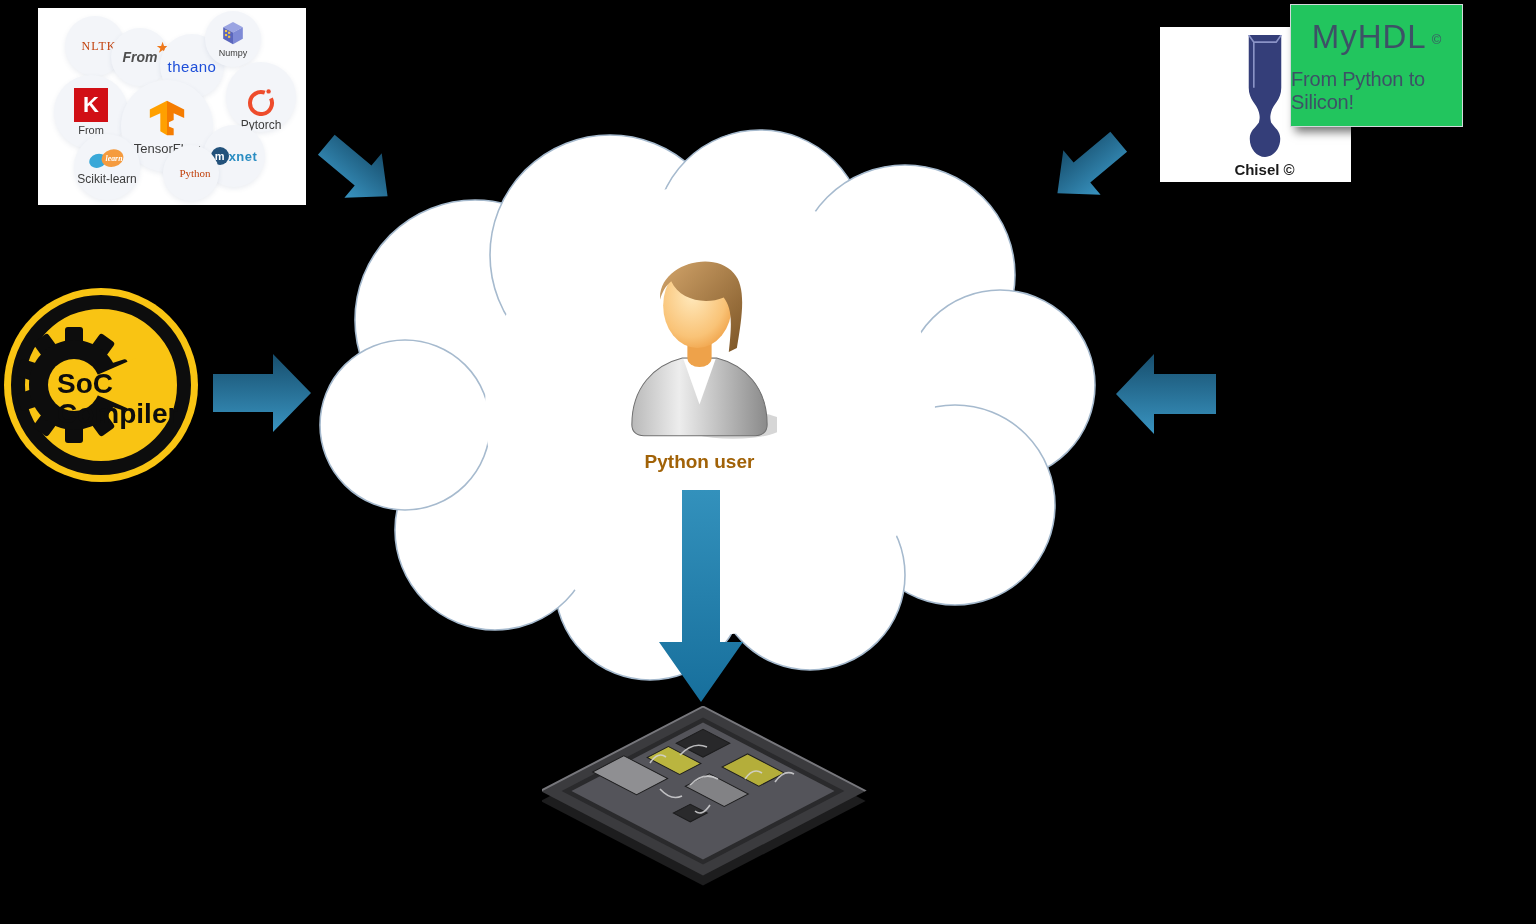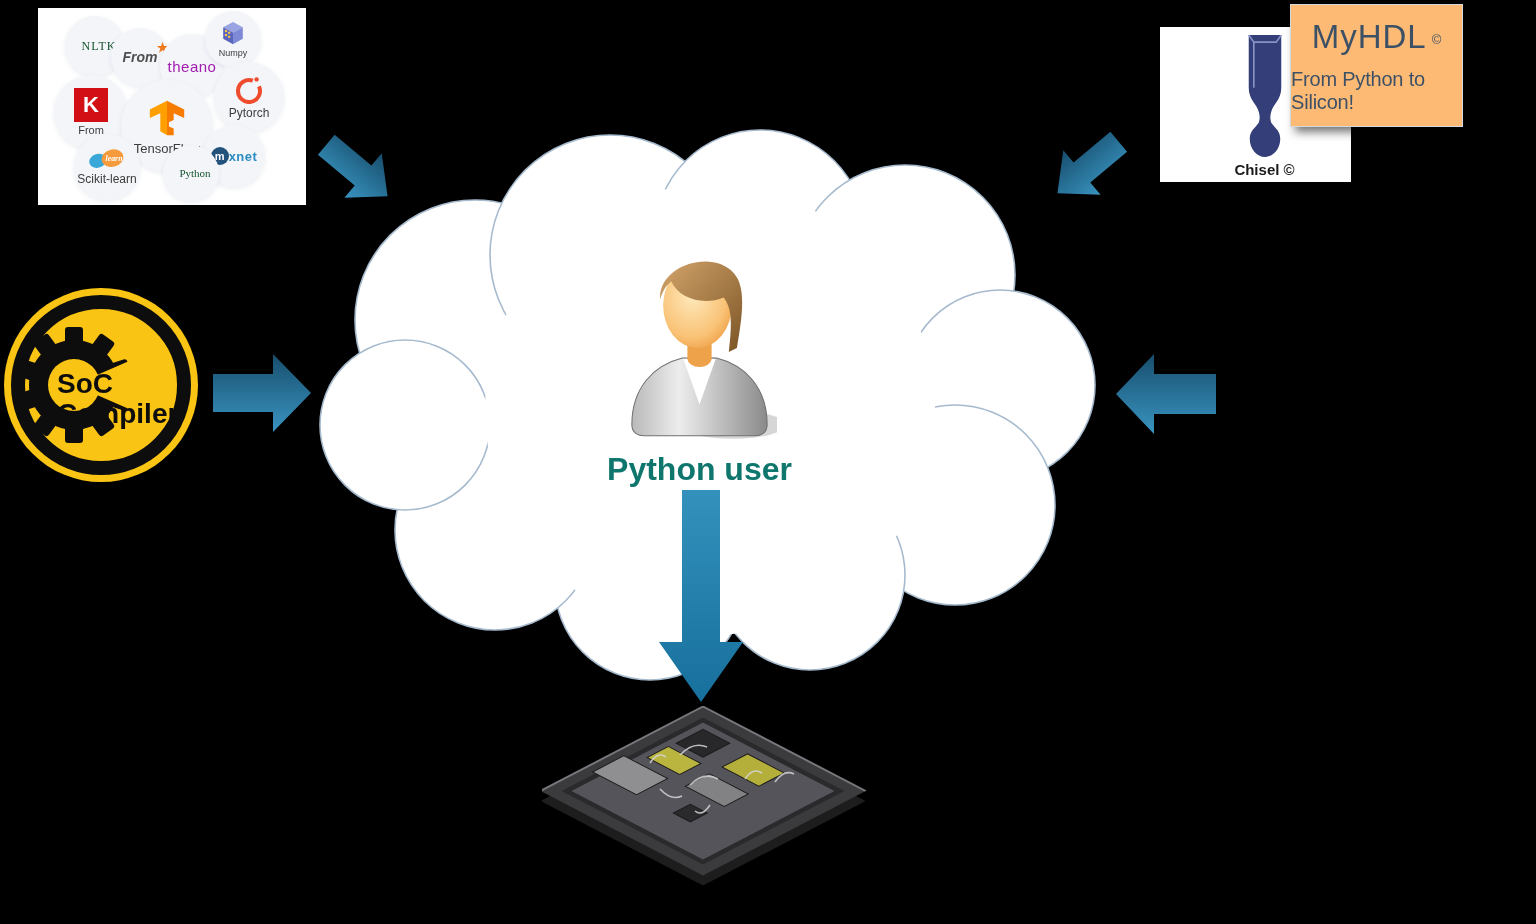--- a/index.html
+++ b/index.html
@@ -5,47 +5,47 @@
   html,body{margin:0;padding:0;background:#000;}
   .stage{position:relative;width:1536px;height:924px;background:#000;overflow:hidden;
          font-family:"Liberation Sans",sans-serif;}
   .abs{position:absolute;}
 
   
   .ml-box{left:38px;top:8px;width:268px;height:197px;background:#ffffff;}
   .lib{position:absolute;border-radius:50%;background:#f3f5f9;
        display:flex;flex-direction:column;align-items:center;justify-content:center;
        gap:2px;box-shadow:0 2px 5px rgba(70,90,130,.10);}
-  .lib-serif{font-family:"Liberation Serif",serif;color:#14532d;padding-left:8px;}
+  .lib-serif{font-family:"Liberation Serif",serif;color:#c2410c;padding-left:8px;}
   .lib-label{font-family:Liberation Sans, sans-serif;color:#3c3c3c;}
   .spark-wrap{position:relative;font-weight:bold;font-style:italic;color:#4f4f4f;font-size:14px;}
   .spark-star{position:absolute;top:-9px;right:-11px;color:#f07a1c;font-size:13px;font-style:normal;}
-  .theano-text{color:#a21caf;font-size:15px;letter-spacing:.5px;}
+  .theano-text{color:#1d4ed8;font-size:15px;letter-spacing:.5px;}
   .keras-k{width:34px;height:34px;background:#d10f15;color:#fff;display:flex;align-items:center;
            justify-content:center;font-weight:bold;font-size:22px;}
   .mx-wrap{display:flex;align-items:center;font-weight:bold;font-size:13px;}
   .mx-m{width:18px;height:18px;border-radius:50%;background:#23527b;color:#fff;display:flex;
         align-items:center;justify-content:center;font-size:11px;}
   .mx-rest{color:#2a8dc2;letter-spacing:.5px;}
 
   
   .chisel-card{left:1160px;top:27px;width:173px;height:155px;background:#fff;
                display:flex;flex-direction:column;align-items:center;justify-content:flex-start;padding-left:18px;}
   .chisel-label{margin-top:2px;font-weight:bold;font-size:15px;color:#1a1a1a;}
-  .myhdl-card{left:1290px;top:4px;width:173px;height:123px;background:#fdba74;
+  .myhdl-card{left:1290px;top:4px;width:173px;height:123px;background:#22c55e;
               border:1px solid #d3d9db;box-sizing:border-box;box-shadow:5px 5px 9px rgba(0,0,0,.55);
               display:flex;flex-direction:column;align-items:center;justify-content:center;}
   .myhdl-title-row{display:flex;align-items:flex-start;gap:5px;color:#3d5166;}
   .myhdl-title{font-size:33px;letter-spacing:1px;}
   .myhdl-c{font-size:13px;margin-top:14px;}
   .myhdl-tagline{margin-top:12px;font-size:20px;color:#3d5166;letter-spacing:-0.2px;}
 
   
   .py-user{left:597px;top:451px;width:205px;text-align:center;font-weight:bold;
-           font-size:32px;color:#0f766e;}
+           font-size:19px;color:#a16207;}
 </style>
 </head>
 <body>
 
 <div class="stage">
 
   <svg class="abs" style="left:318px;top:123px;" width="782" height="578">
     <g fill="#ffffff" stroke="#a6bace" stroke-width="1.6">
       <circle cx="157" cy="197" r="120"></circle>
       <circle cx="292" cy="132" r="120"></circle>
@@ -168,21 +168,21 @@
         <g fill="#f6c945">
           <rect x="4" y="10" width="2.4" height="2.4"></rect>
             <rect x="7.5" y="12" width="2.4" height="2.4"></rect>
           <rect x="4" y="14.5" width="2.4" height="2.4"></rect>
             <rect x="7.5" y="16.5" width="2.4" height="2.4"></rect>
         </g>
       </svg>
       <span class="lib-label" style="font-size:9px;">Numpy</span>
     </div>
 
-    <div class="lib" style="left:176px;top:54px;width:70px;height:70px;">
+    <div class="lib" style="left:188px;top:54px;width:70px;height:70px;justify-content:flex-end;">
       <svg width="30" height="30" viewBox="0 0 30 30">
         <path d="M18.8,6.7 A11,11 0 1 0 24.97,12.35" fill="none" stroke="#ee4c2c" stroke-width="4"></path>
         <circle cx="22.6" cy="5.4" r="2.2" fill="#ee4c2c"></circle>
       </svg>
       <span class="lib-label" style="font-size:12px;">Pytorch</span>
     </div>
 
     <div class="lib" style="left:16px;top:67px;width:74px;height:74px;">
       <span class="keras-k">K</span>
       <span class="lib-label" style="font-size:11px;">From</span>

